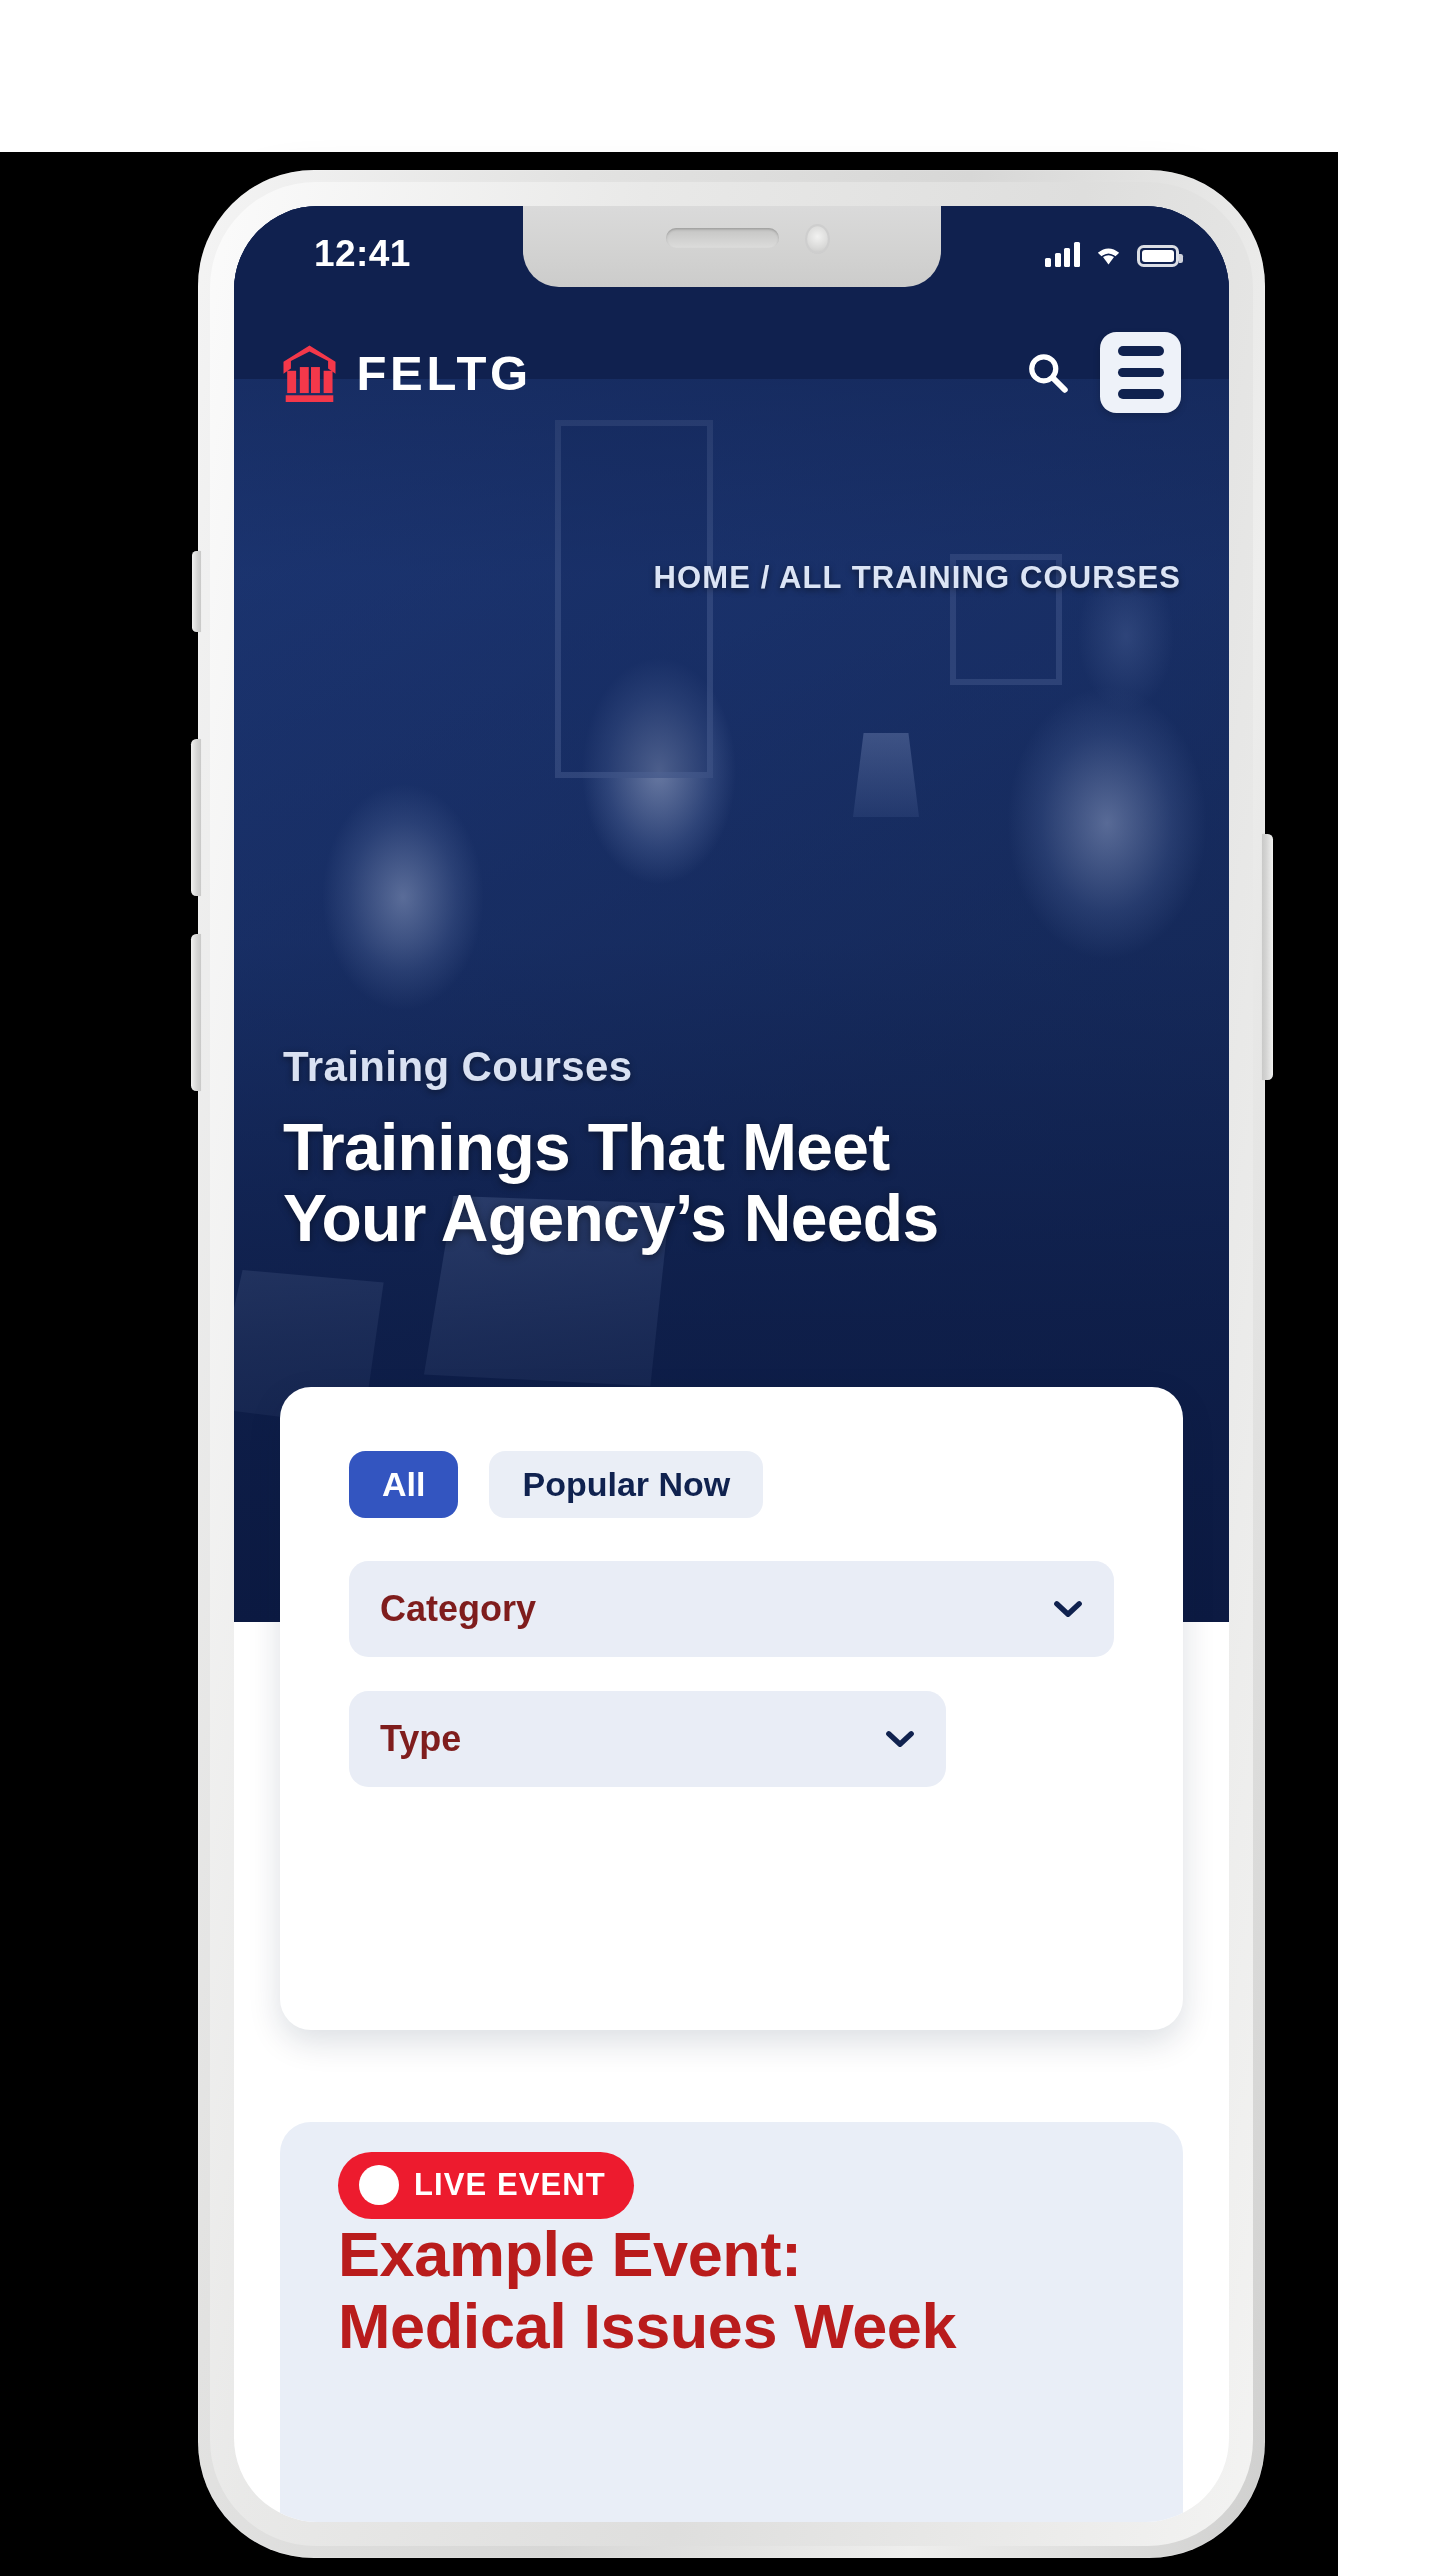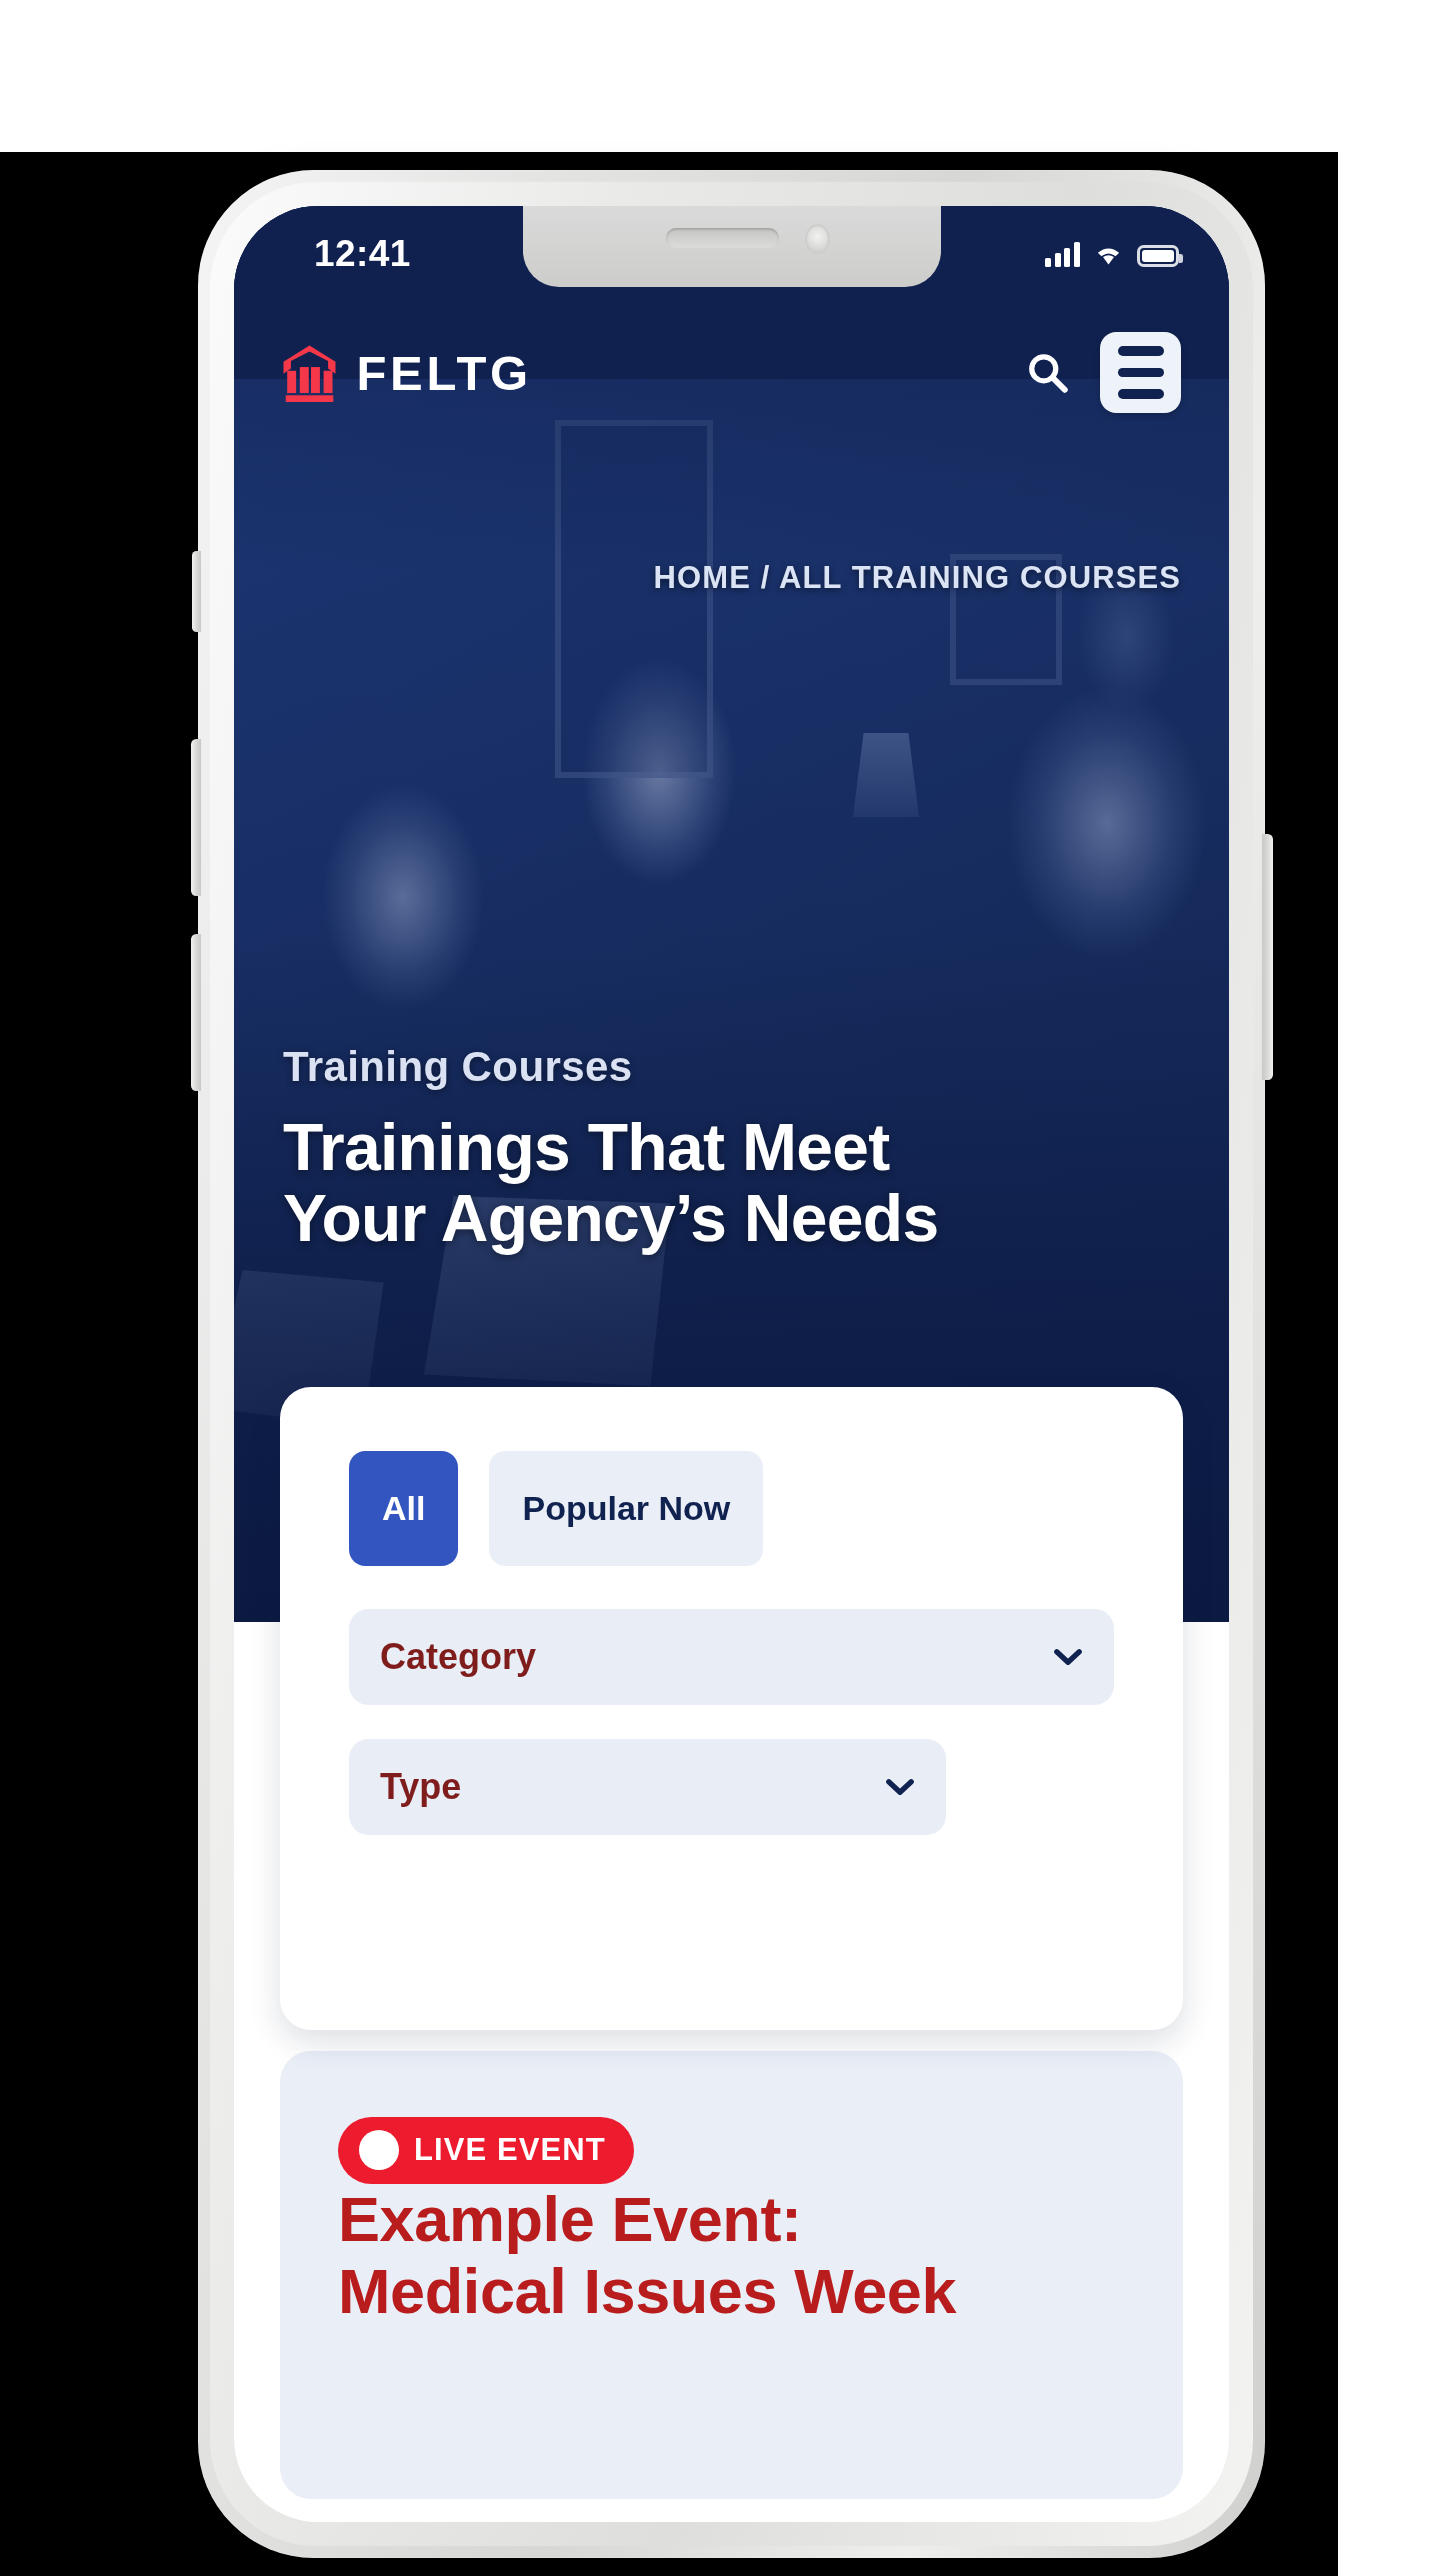--- a/index.html
+++ b/index.html
@@ -237,44 +237,44 @@
     width: 903px; height: 643px;
     background: #ffffff;
     border-radius: 31px;
     box-shadow: 0 12px 33px rgba(10,25,60,0.14);
     z-index: 35;
     padding: 64px 69px;
   }
   .pill-row { display: flex; gap: 31px; margin-bottom: 43px; }
   .pill {
     border-radius: 16.4px; font-size: 34px; font-weight: 800;
-    padding: 38px 33px; white-space: nowrap;
+    padding: 14px 33px; white-space: nowrap;
   }
   .pill-active { background: #3355c0; color: #ffffff; }
   .pill-idle { background: #eaeef6; color: #10224f; }
 
   .select {
     background: #e9edf6; border-radius: 19.4px;
     display: flex; align-items: center; justify-content: space-between;
     padding: 27px 31px; margin-bottom: 34px;
     color: #7f1d1d; font-size: 36px; font-weight: 800;
   }
   .select .chev { margin-left: 40px; display: flex; }
   .sel-category { width: 100%; }
   .sel-type { width: 78%; }
   .sel-duration { width: 56%; }
 
   
   .event-card {
-    position: absolute; left: 46px; top: 1845px;
+    position: absolute; left: 46px; top: 1916px;
     width: 903px; height: 448px;
     background: #e9eef7;
     border-radius: 31px;
     z-index: 34;
-    padding: 66px 58px;
+    padding: 30px 58px;
     overflow: hidden;
   }
   .live-badge {
     display: inline-flex; align-items: center; gap: 15px;
     background: #ed1b2e; color: #ffffff;
     border-radius: 36px; padding: 13.4px 28px 13.4px 21px;
     font-size: 31px; font-weight: 800; letter-spacing: 1.1px;
   }
   .live-dot {
     width: 30px; height: 30px; border-radius: 50%;

